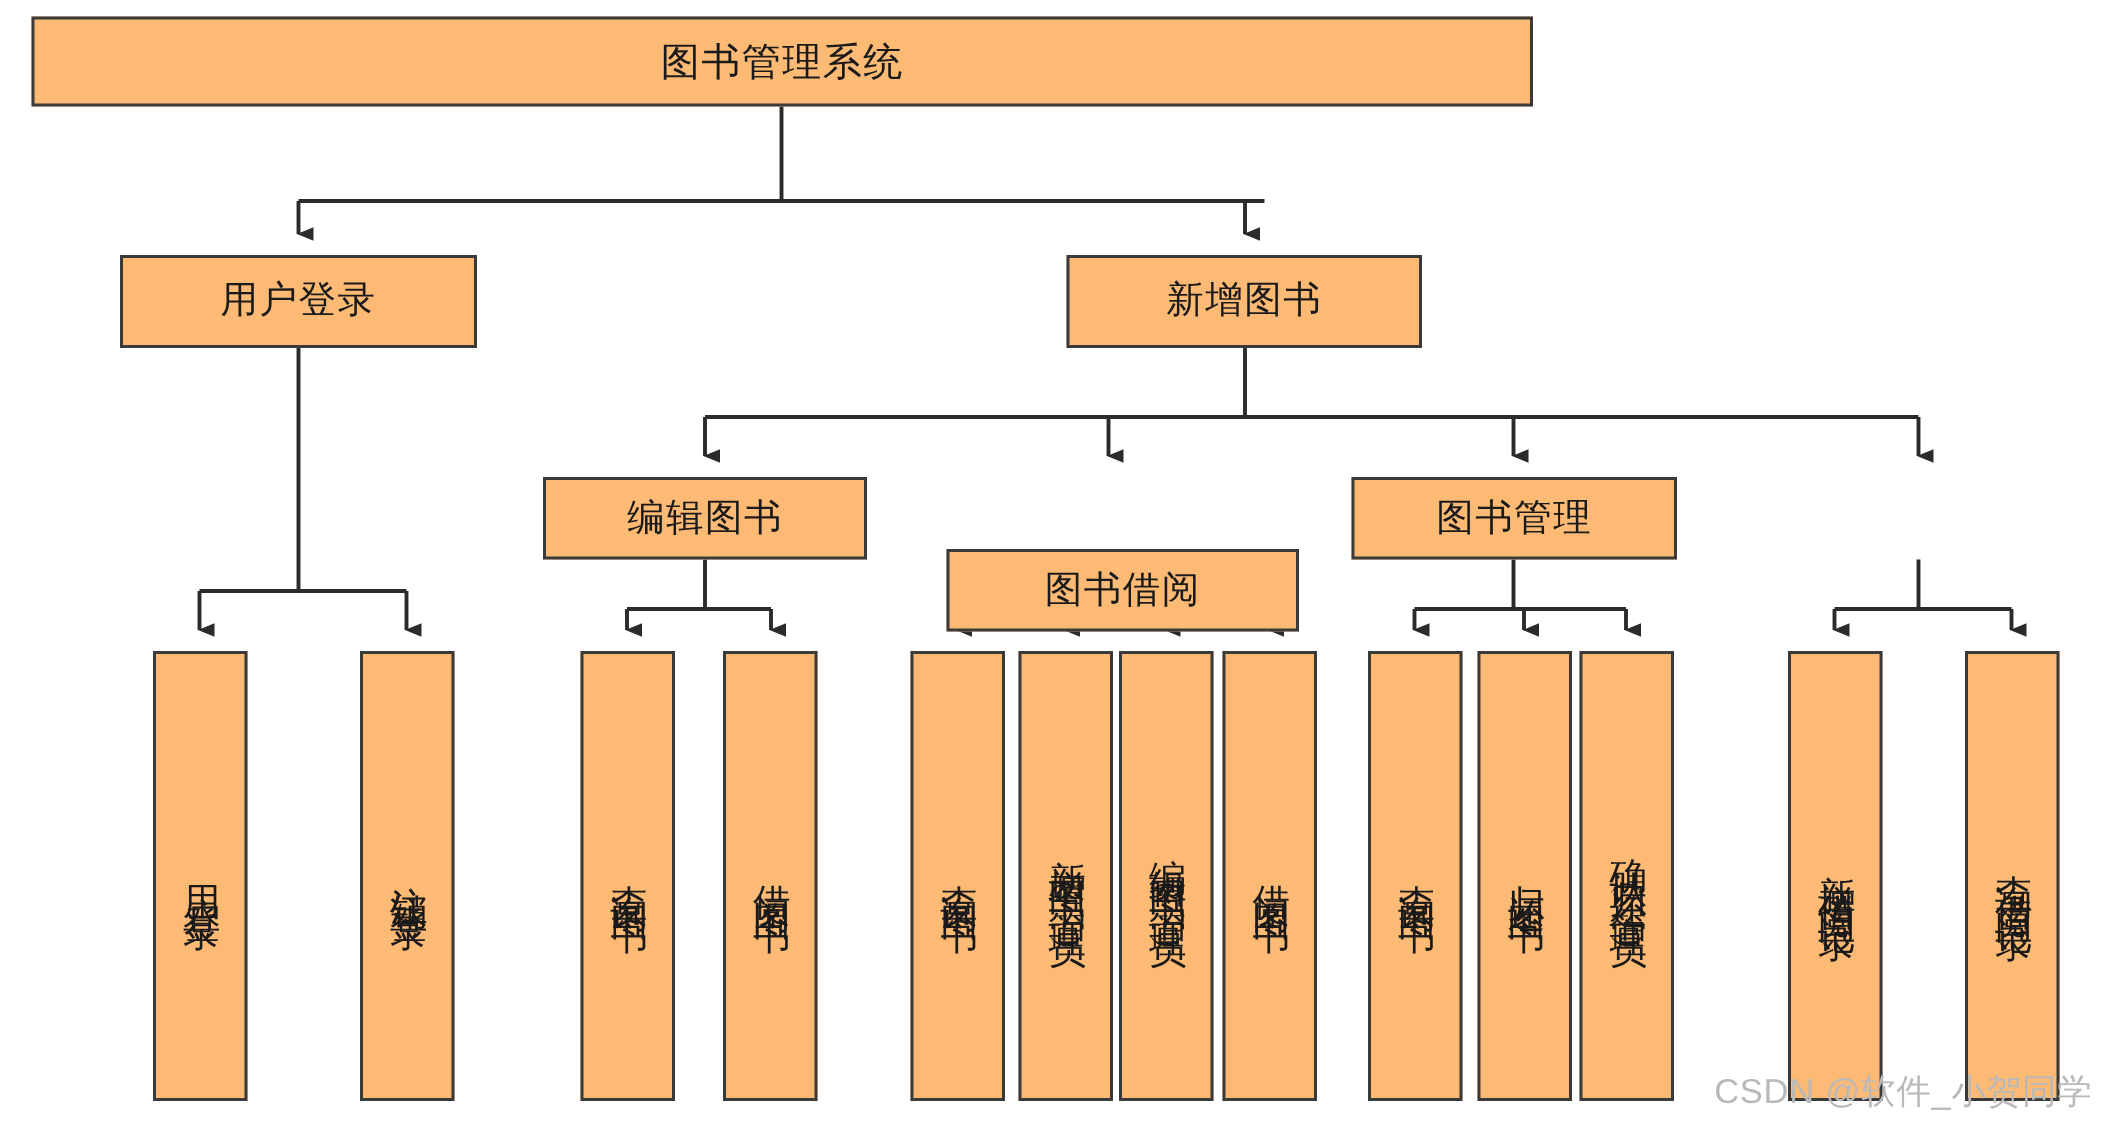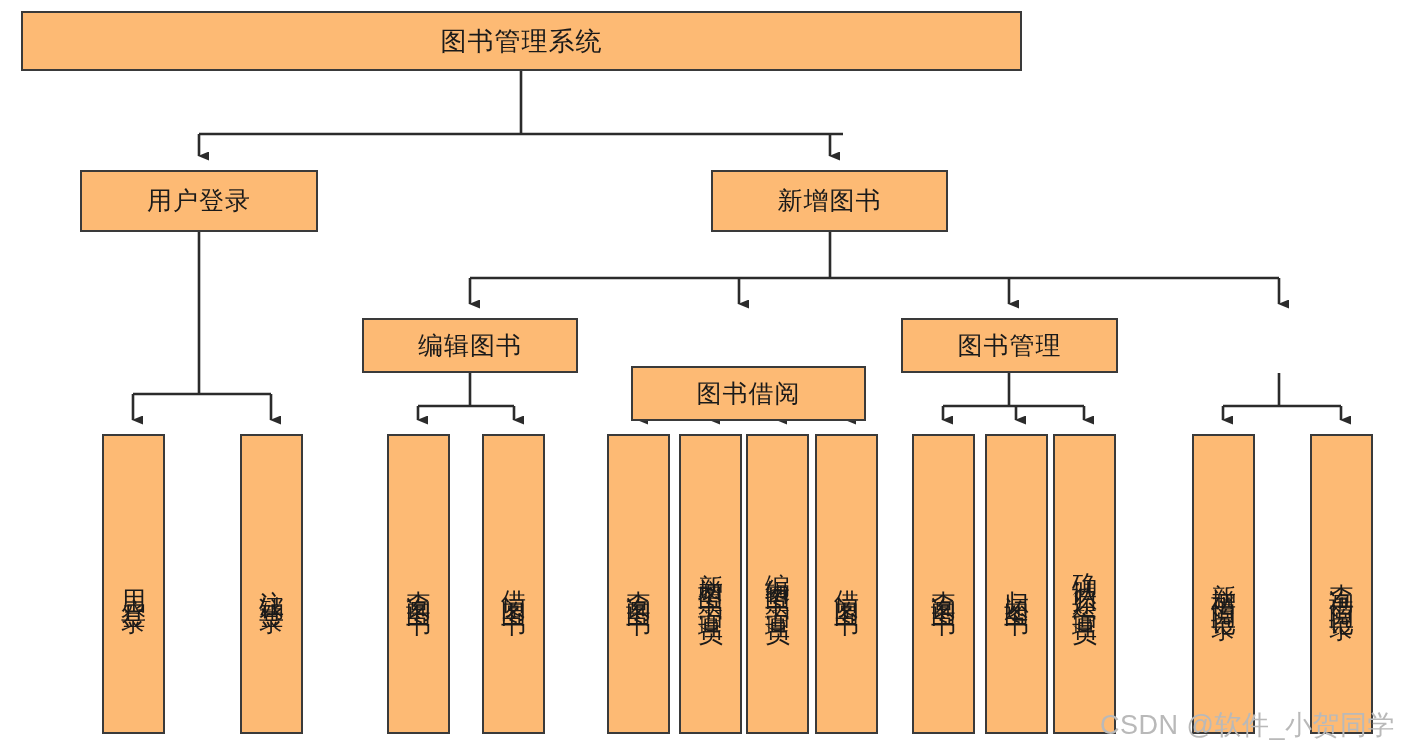--- a/index.html
+++ b/index.html
@@ -54,21 +54,21 @@
     text-align: center;
     white-space: nowrap;
   }
   .node.root {
     font-size: 26px;
   }
   .watermark {
     position: absolute;
     right: 10px;
     bottom: 4px;
-    font-size: 27px;
+    font-size: 23px;
     color: #b9b9b9;
     white-space: nowrap;
     letter-spacing: 0.5px;
     font-family: "Liberation Sans", "DejaVu Sans", sans-serif;
     margin-top: 16px;
   }
 </style>
 </head>
 <body>
 

